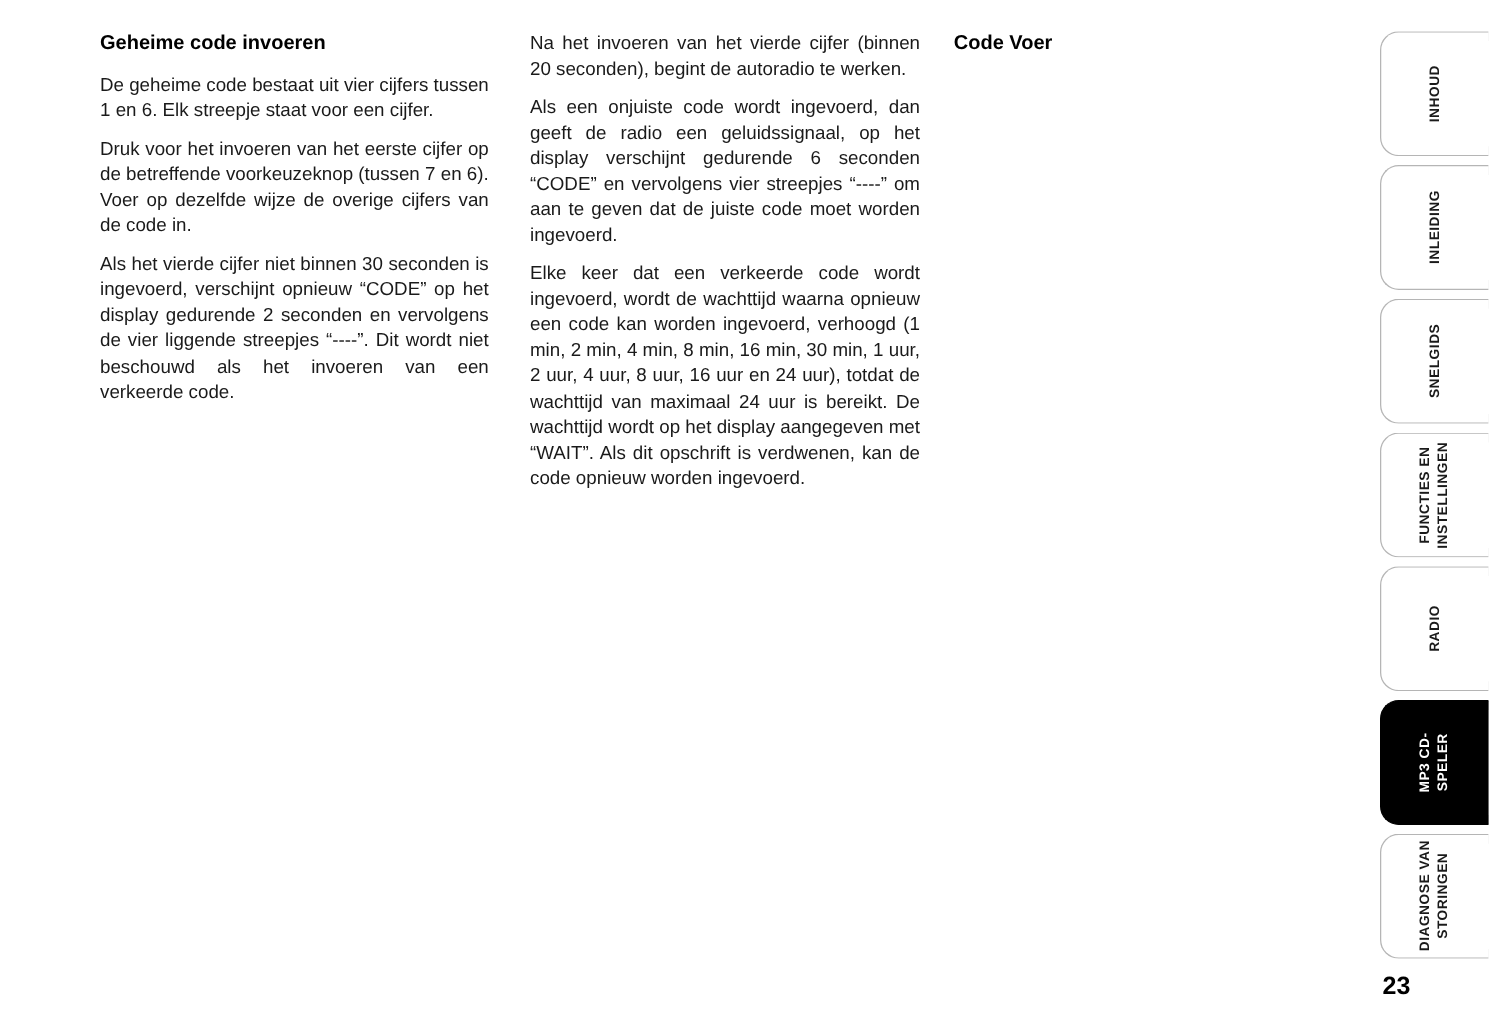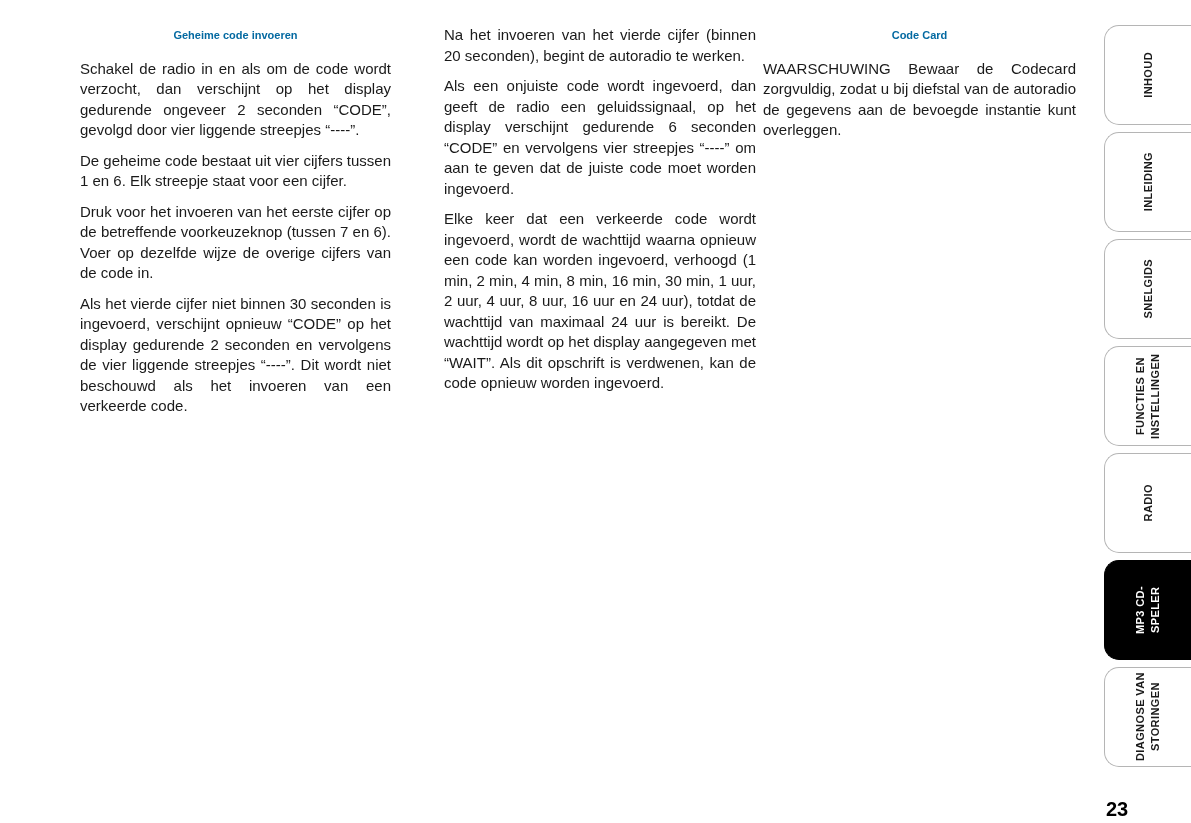--- a/index.html
+++ b/index.html
@@ -17,28 +17,28 @@
   }
   .col {
     position: absolute;
     top: 25px;
     text-align: justify;
     font-size: 15px;
     line-height: 20.5px;
     color: #1a1a1a;
   }
   .col1 { left: 80px;  width: 311px; }
-  .col2 { left: 424px; width: 312px; margin-left: 20px; }
+  .col2 { left: 424px; width: 312px; }
   .col3 { left: 763px; width: 313px; }
   .col h2 {
-    font-size: 11px;
+    font-size: 16px;
     font-weight: bold;
     margin: 0 0 13px 0;
-    text-align: center;
-    color: #0369a1;
+    text-align: left;
+    color: #000000;
   }
   .col p {
     margin: 0 0 10px 0;
   }
   
   .tabs {
     position: absolute;
     top: 0;
     right: 0;
     width: 87px;
@@ -80,48 +80,46 @@
     line-height: 1.35;
     letter-spacing: 0.4px;
     text-align: center;
     max-height: 92px;
     color: #1a1a1a;
     white-space: normal;
   }
   .page-number {
     position: absolute;
     left: 1106px;
-    top: 798px;
+    top: 778px;
     font-size: 20px;
     font-weight: bold;
     color: #000000;
   }
 </style>
 </head>
 <body>
 
 <div>
 
   <div class="col col1">
     <h2>Geheime code invoeren</h2>
-    <p>Schakel de radio in en als om de code wordt verzocht, dan verschijnt op het display gedurende ongeveer 2 seconden “CODE”, gevolgd door vier liggende streepjes “----”.</p>
     <p>De geheime code bestaat uit vier cijfers tussen 1 en 6. Elk streepje staat voor een cijfer.</p>
     <p>Druk voor het invoeren van het eerste cijfer op de betreffende voorkeuzeknop (tussen 7 en 6). Voer op dezelfde wijze de overige cijfers van de code in.</p>
     <p>Als het vierde cijfer niet binnen 30 seconden is ingevoerd, verschijnt opnieuw “CODE” op het display gedurende 2 seconden en vervolgens de vier liggende streepjes “----”. Dit wordt niet beschouwd als het invoeren van een verkeerde code.</p>
   </div>
 
   <div class="col col2">
     <p>Na het invoeren van het vierde cijfer (binnen 20 seconden), begint de autoradio te werken.</p>
     <p>Als een onjuiste code wordt ingevoerd, dan geeft de radio een geluidssignaal, op het display verschijnt gedurende 6 seconden “CODE” en vervolgens vier streepjes “----” om aan te geven dat de juiste code moet worden ingevoerd.</p>
     <p>Elke keer dat een verkeerde code wordt ingevoerd, wordt de wachttijd waarna opnieuw een code kan worden ingevoerd, verhoogd (1 min, 2 min, 4 min, 8 min, 16 min, 30 min, 1 uur, 2 uur, 4 uur, 8 uur, 16 uur en 24 uur), totdat de wachttijd van maximaal 24 uur is bereikt. De wachttijd wordt op het display aangegeven met “WAIT”. Als dit opschrift is verdwenen, kan de code opnieuw worden ingevoerd.</p>
   </div>
 
   <div class="col col3">
-    <h2>Code Card</h2>
-    <p>WAARSCHUWING Bewaar de Codecard zorgvuldig, zodat u bij diefstal van de autoradio de gegevens aan de bevoegde instantie kunt overleggen.</p>
+    <h2>Code Voer</h2>
   </div>
 
   <div class="tabs">
     <div class="tab t0">
       <span class="tab-label">INHOUD</span>
     </div>
     <div class="tab t1">
       <span class="tab-label">INLEIDING</span>
     </div>
     <div class="tab t2">

